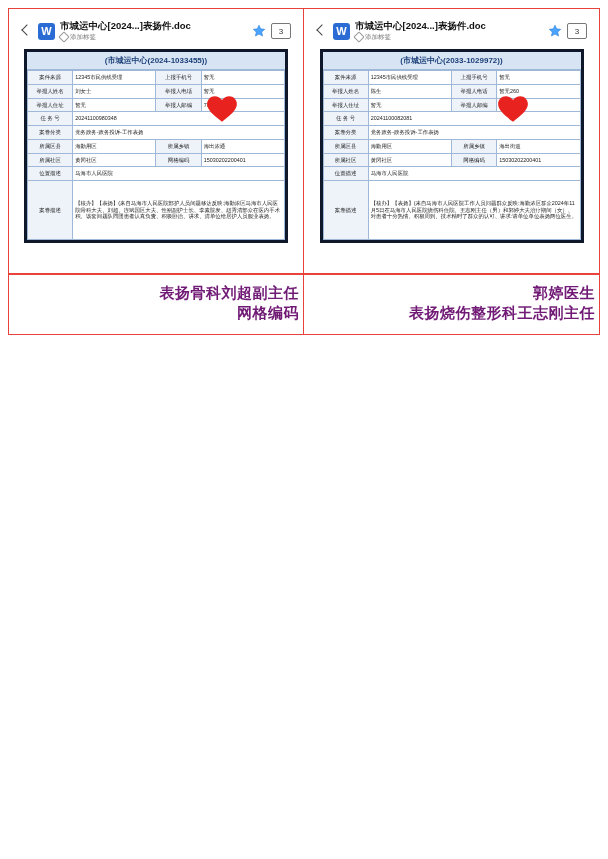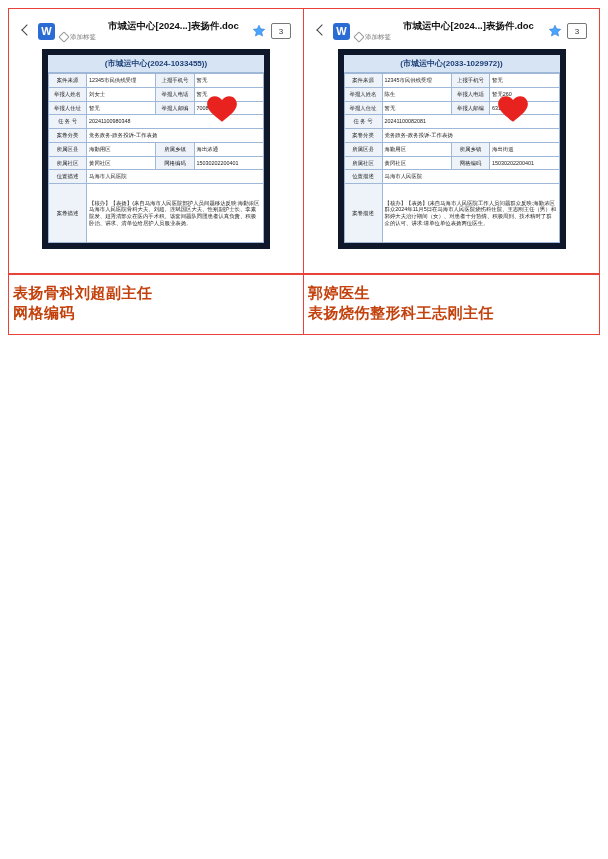--- a/index.html
+++ b/index.html
@@ -87,21 +87,20 @@
     min-width: 0;
     line-height: 1.1;
   }
   .doc-title {
     font-size: 9.5px;
     font-weight: bold;
     color: #101010;
     white-space: nowrap;
     overflow: hidden;
     text-overflow: ellipsis;
-    margin-left: 48px;
   }
   .doc-sub {
     font-size: 6.5px;
     color: #777;
     margin-top: 1px;
     display: flex;
     align-items: center;
     gap: 2px;
   }
   .tag-icon {
@@ -125,22 +124,22 @@
     font-size: 8px;
     color: #333;
     display: flex;
     align-items: center;
     justify-content: center;
     flex: 0 0 auto;
   }
   
   .sheet {
     margin: 2px auto 0 auto;
-    width: 228px;
-    border: 6px solid #0f172a;
+    width: 264px;
+    border: 3px solid #0f172a;
     background: #ffffff;
     box-sizing: border-box;
   }
   .sheet-title {
     background: #d7e4f4;
     color: #1c3f77;
     font-size: 8px;
     font-weight: bold;
     text-align: center;
     padding: 3px 0;
@@ -185,26 +184,26 @@
   .heart {
     position: absolute;
     width: 34px;
     height: 30px;
     pointer-events: none;
   }
   .heart svg { width: 100%; height: 100%; display:block; }
   
   .caption {
     border-top: 1px solid #e8433a;
-    text-align: left;
+    text-align: right;
     padding: 8px 4px 10px 4px;
     font-family: "Liberation Serif", serif;
     font-weight: bold;
     font-size: 15px;
-    color: #c2410c;
+    color: #701a75;
     line-height: 1.35;
     letter-spacing: 0.5px;
   }
   .caption-line { display: block; }
 </style>
 </head>
 <body>
 
 <div class="page">
   <div class="grid">

